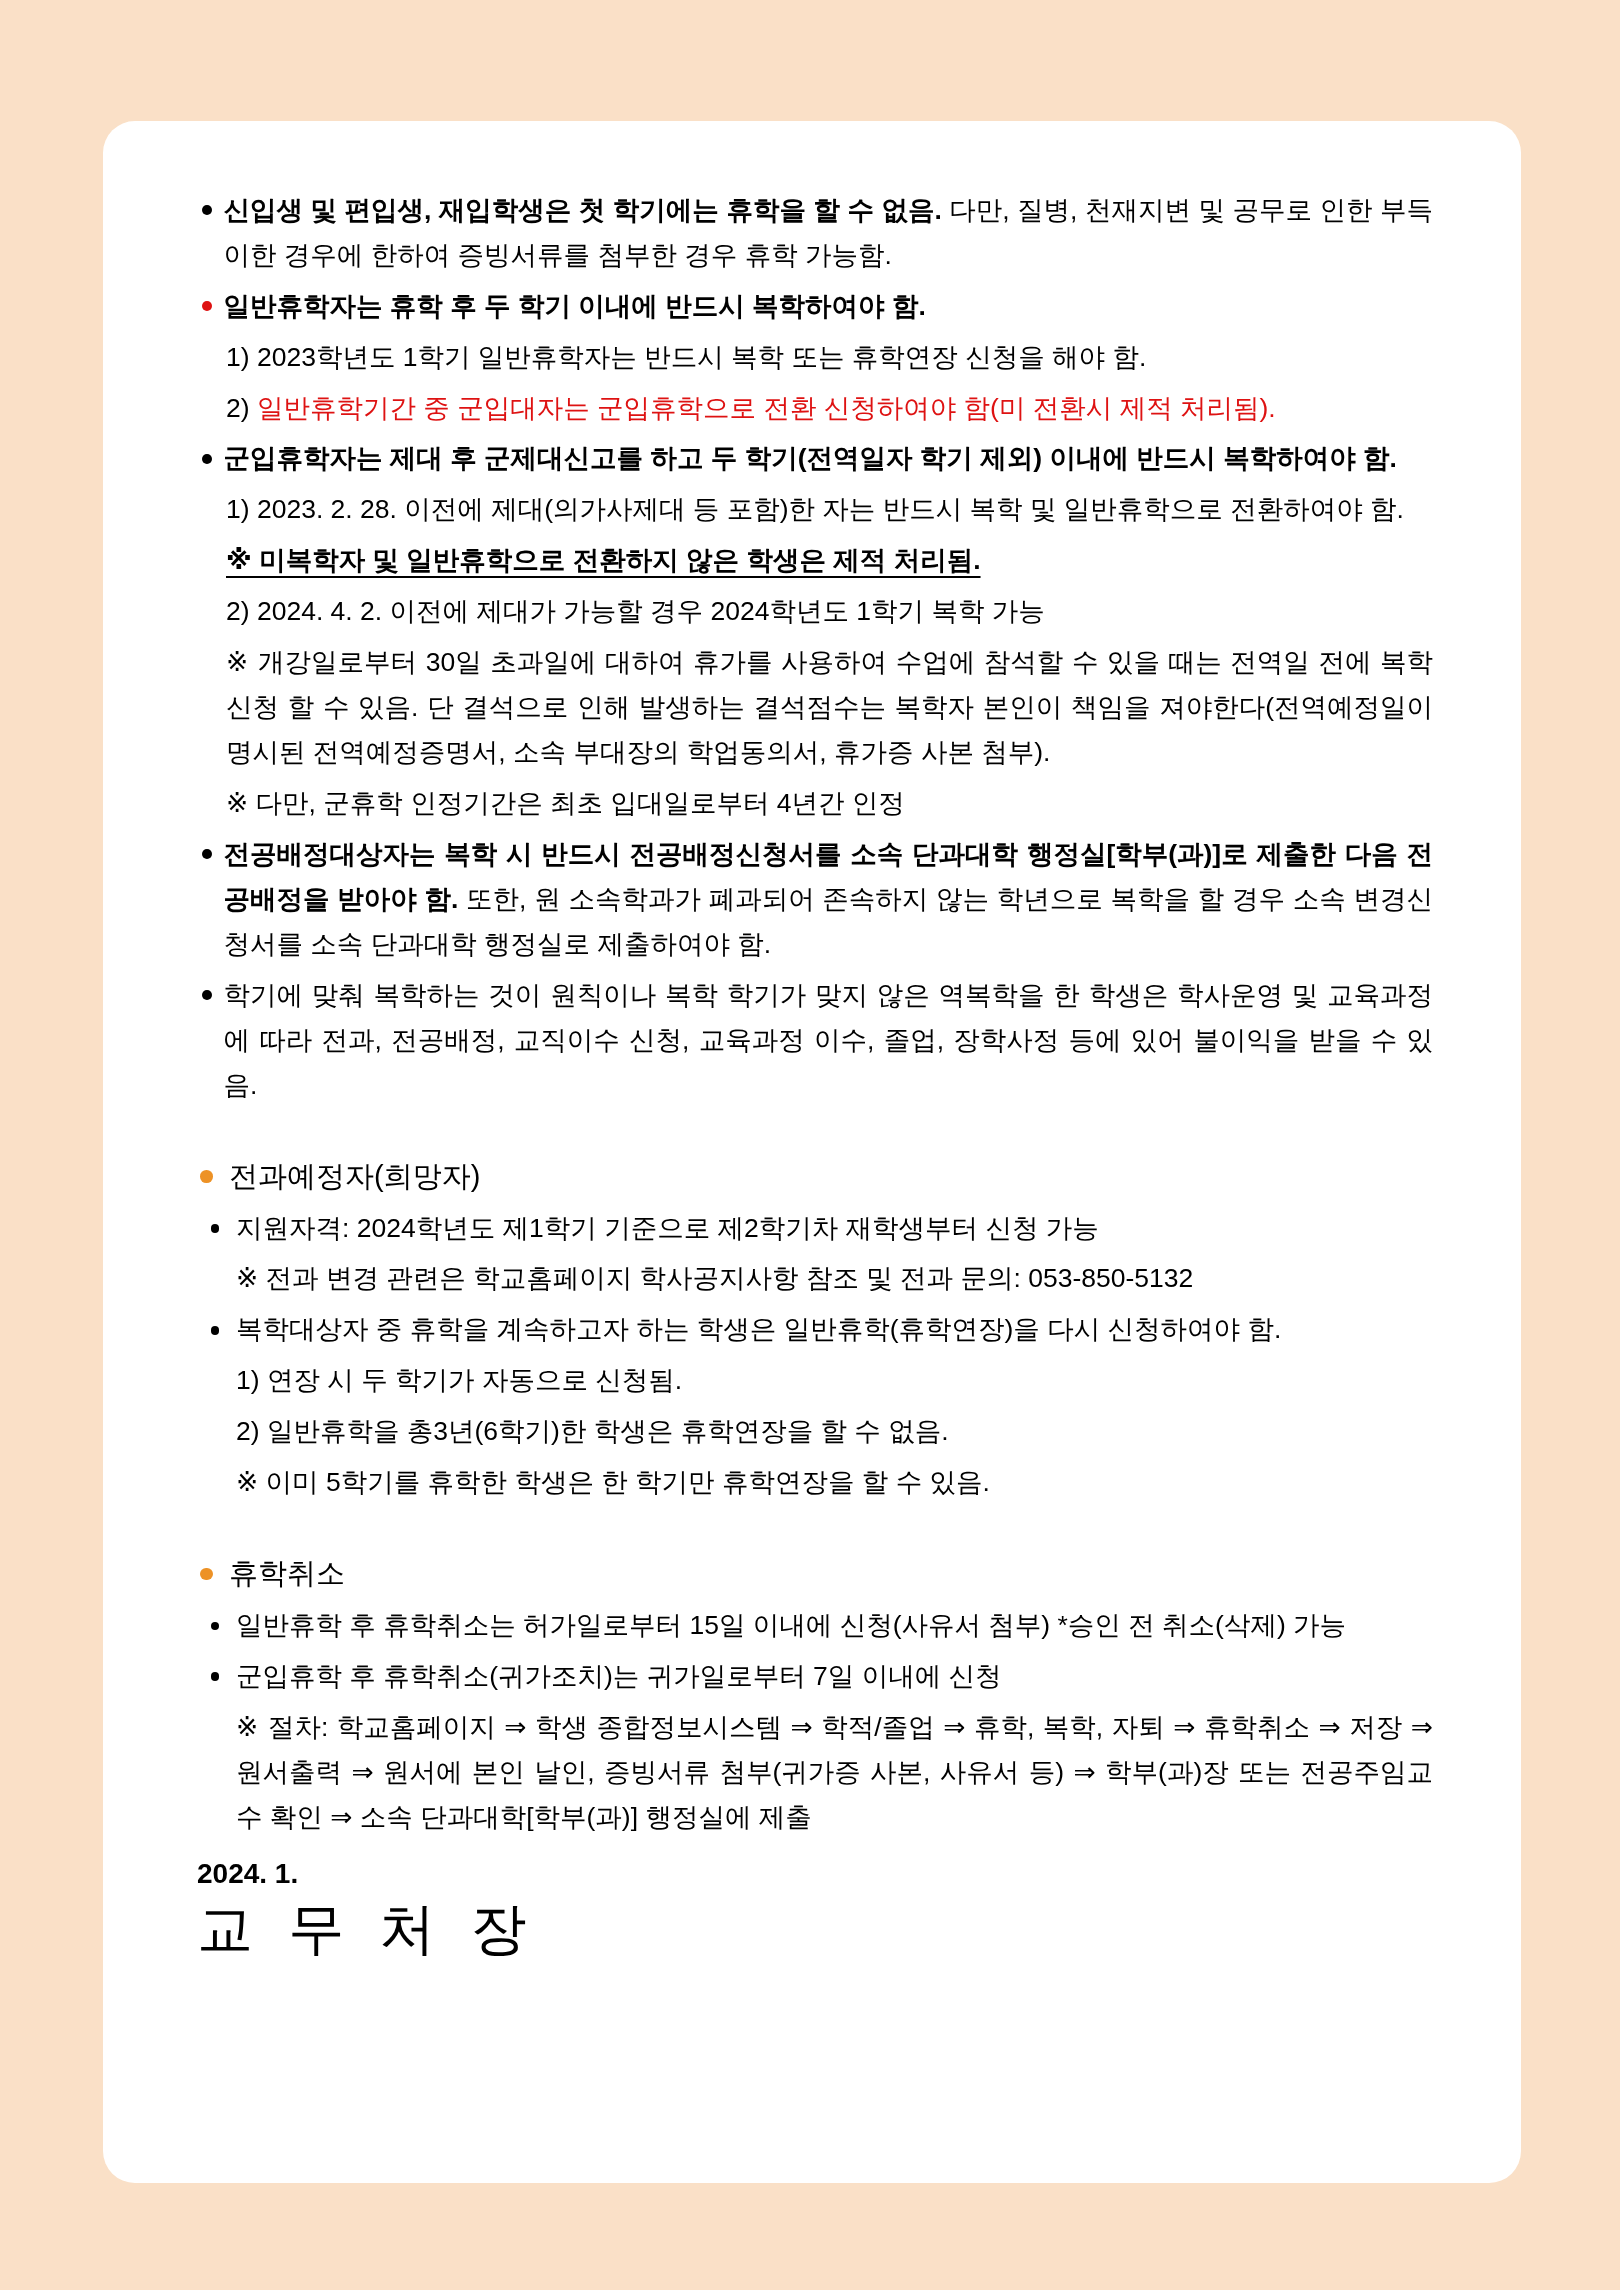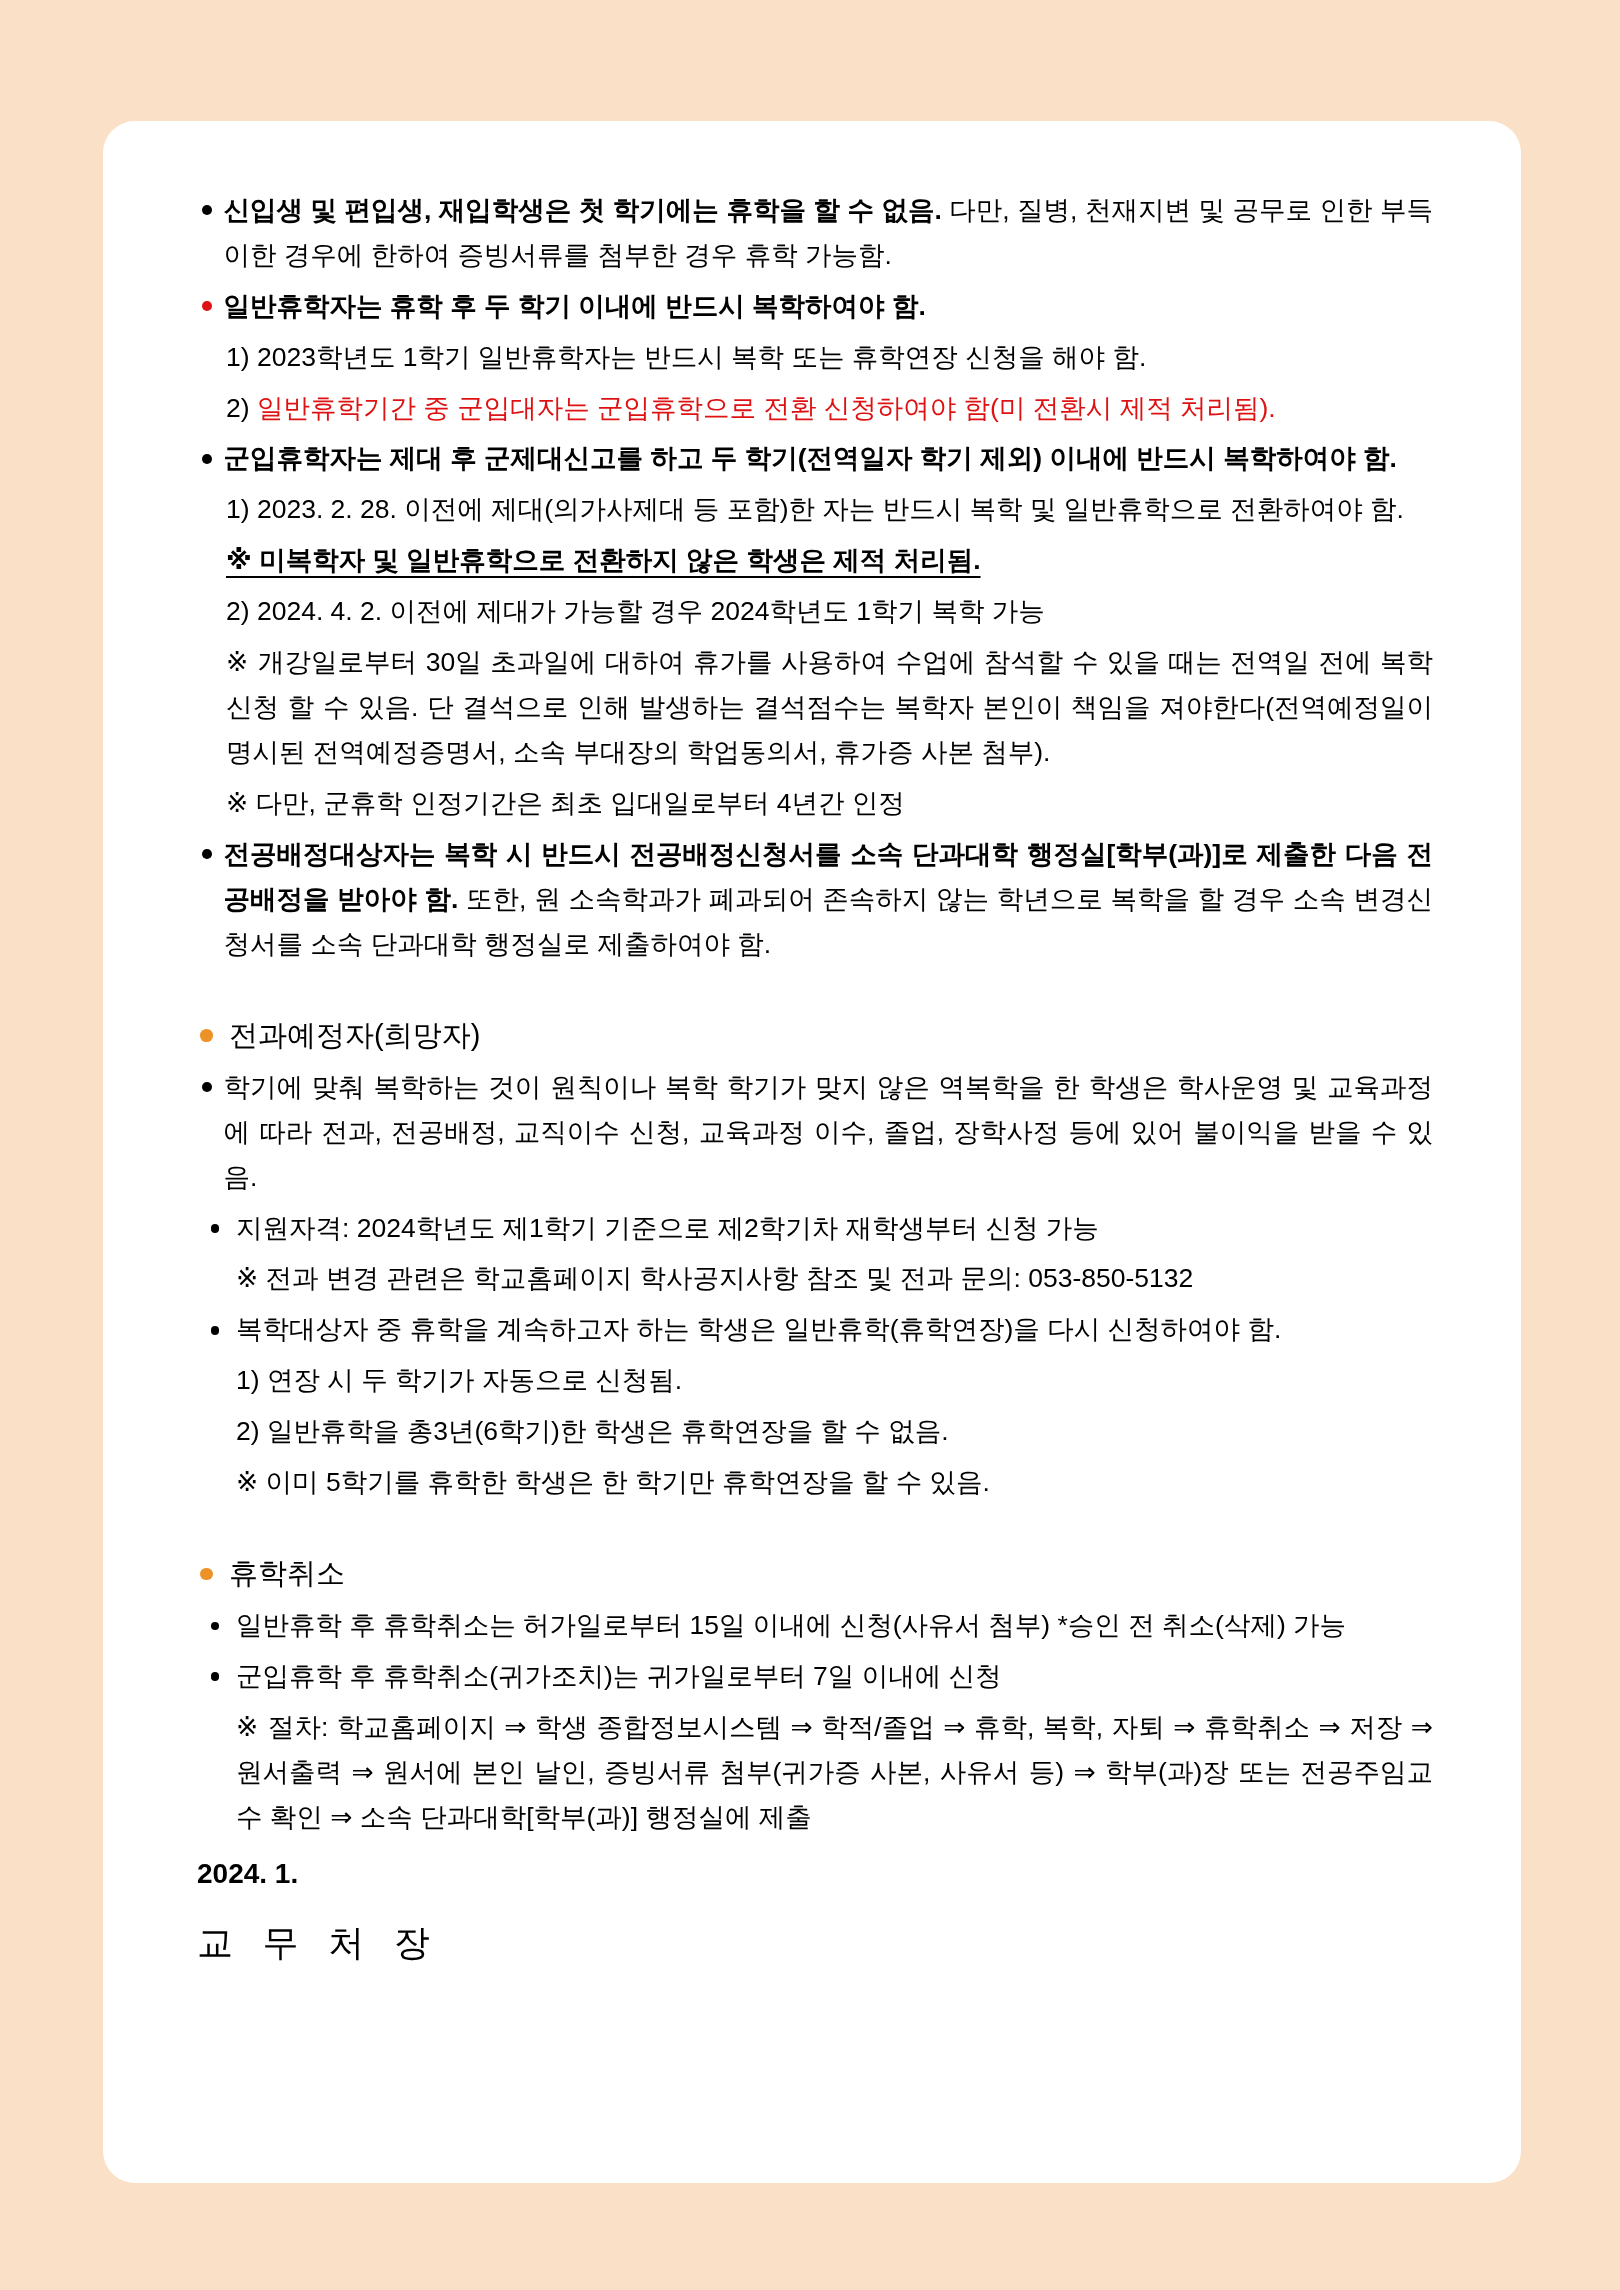--- a/index.html
+++ b/index.html
@@ -60,42 +60,42 @@
   .sub2{padding-left:39px;margin-top:5.9px;}
   .seg{white-space:pre-wrap;}
   .bold{font-weight:700;}
   .red{color:var(--red);}
   .underline{text-decoration:underline;text-underline-offset:6.9px;font-weight:bold;}
   .footer{text-align:left;margin-top:9.8px;}
   .footer-date{
     font-size:28px;font-weight:700;line-height:47px;
   }
   .footer-sig{
-    font-size:36px;line-height:55px;letter-spacing:9.8px;
-    margin-top:18px;font-weight:500;
+    font-size:56px;line-height:55px;letter-spacing:9.8px;
+    margin-top:4px;font-weight:500;
   }
 </style>
 </head>
 <body>
 
 <div class="card">
   <div class="doc" id="doc">
       <div class="block b1 dot-black"><span class="seg bold">신입생 및 편입생, 재입학생은 첫 학기에는 휴학을 할 수 없음.</span><span class="seg"> 다만, 질병, 천재지변 및 공무로 인한 부득이한 경우에 한하여 증빙서류를 첨부한 경우 휴학 가능함.</span></div>
       <div class="block b1 dot-red"><span class="seg bold">일반휴학자는 휴학 후 두 학기 이내에 반드시 복학하여야 함.</span></div>
       <div class="block sub"><span class="seg">1) 2023학년도 1학기 일반휴학자는 반드시 복학 또는 휴학연장 신청을 해야 함.</span></div>
       <div class="block sub"><span class="seg">2) </span><span class="seg red">일반휴학기간 중 군입대자는 군입휴학으로 전환 신청하여야 함(미 전환시 제적 처리됨).</span></div>
       <div class="block b1 dot-black"><span class="seg bold">군입휴학자는 제대 후 군제대신고를 하고 두 학기(전역일자 학기 제외) 이내에 반드시 복학하여야 함.</span></div>
       <div class="block sub"><span class="seg">1) 2023. 2. 28. 이전에 제대(의가사제대 등 포함)한 자는 반드시 복학 및 일반휴학으로 전환하여야 함.</span></div>
       <div class="block sub"><span class="seg underline">※ 미복학자 및 일반휴학으로 전환하지 않은 학생은 제적 처리됨.</span></div>
       <div class="block sub"><span class="seg">2) 2024. 4. 2. 이전에 제대가 가능할 경우 2024학년도 1학기 복학 가능</span></div>
       <div class="block sub"><span class="seg">※ 개강일로부터 30일 초과일에 대하여 휴가를 사용하여 수업에 참석할 수 있을 때는 전역일 전에 복학신청 할 수 있음. 단 결석으로 인해 발생하는 결석점수는 복학자 본인이 책임을 져야한다(전역예정일이 명시된 전역예정증명서, 소속 부대장의 학업동의서, 휴가증 사본 첨부).</span></div>
       <div class="block sub"><span class="seg">※ 다만, 군휴학 인정기간은 최초 입대일로부터 4년간 인정</span></div>
       <div class="block b1 dot-black"><span class="seg bold">전공배정대상자는 복학 시 반드시 전공배정신청서를 소속 단과대학 행정실[학부(과)]로 제출한 다음 전공배정을 받아야 함.</span><span class="seg"> 또한, 원 소속학과가 폐과되어 존속하지 않는 학년으로 복학을 할 경우 소속 변경신청서를 소속 단과대학 행정실로 제출하여야 함.</span></div>
+      <div class="block b1 dot-black"><span class="seg">학기에 맞춰 복학하는 것이 원칙이나 복학 학기가 맞지 않은 역복학을 한 학생은 학사운영 및 교육과정에 따라 전과, 전공배정, 교직이수 신청, 교육과정 이수, 졸업, 장학사정 등에 있어 불이익을 받을 수 있음.</span></div>
       <div class="block section"><span class="seg">전과예정자(희망자)</span></div>
-      <div class="block b1 dot-black"><span class="seg">학기에 맞춰 복학하는 것이 원칙이나 복학 학기가 맞지 않은 역복학을 한 학생은 학사운영 및 교육과정에 따라 전과, 전공배정, 교직이수 신청, 교육과정 이수, 졸업, 장학사정 등에 있어 불이익을 받을 수 있음.</span></div>
       <div class="block b2"><span class="seg">지원자격: 2024학년도 제1학기 기준으로 제2학기차 재학생부터 신청 가능</span></div>
       <div class="block sub2"><span class="seg">※ 전과 변경 관련은 학교홈페이지 학사공지사항 참조 및 전과 문의: 053-850-5132</span></div>
       <div class="block b2"><span class="seg">복학대상자 중 휴학을 계속하고자 하는 학생은 일반휴학(휴학연장)을 다시 신청하여야 함.</span></div>
       <div class="block sub2"><span class="seg">1) 연장 시 두 학기가 자동으로 신청됨.</span></div>
       <div class="block sub2"><span class="seg">2) 일반휴학을 총3년(6학기)한 학생은 휴학연장을 할 수 없음.</span></div>
       <div class="block sub2"><span class="seg">※ 이미 5학기를 휴학한 학생은 한 학기만 휴학연장을 할 수 있음.</span></div>
       <div class="block section"><span class="seg">휴학취소</span></div>
       <div class="block b2"><span class="seg">일반휴학 후 휴학취소는 허가일로부터 15일 이내에 신청(사유서 첨부) *승인 전 취소(삭제) 가능</span></div>
       <div class="block b2"><span class="seg">군입휴학 후 휴학취소(귀가조치)는 귀가일로부터 7일 이내에 신청</span></div>
       <div class="block sub2"><span class="seg">※ 절차: 학교홈페이지 ⇒ 학생 종합정보시스템 ⇒ 학적/졸업 ⇒ 휴학, 복학, 자퇴 ⇒ 휴학취소 ⇒ 저장 ⇒ 원서출력 ⇒ 원서에 본인 날인, 증빙서류 첨부(귀가증 사본, 사유서 등) ⇒ 학부(과)장 또는 전공주임교수 확인 ⇒ 소속 단과대학[학부(과)] 행정실에 제출</span></div>

